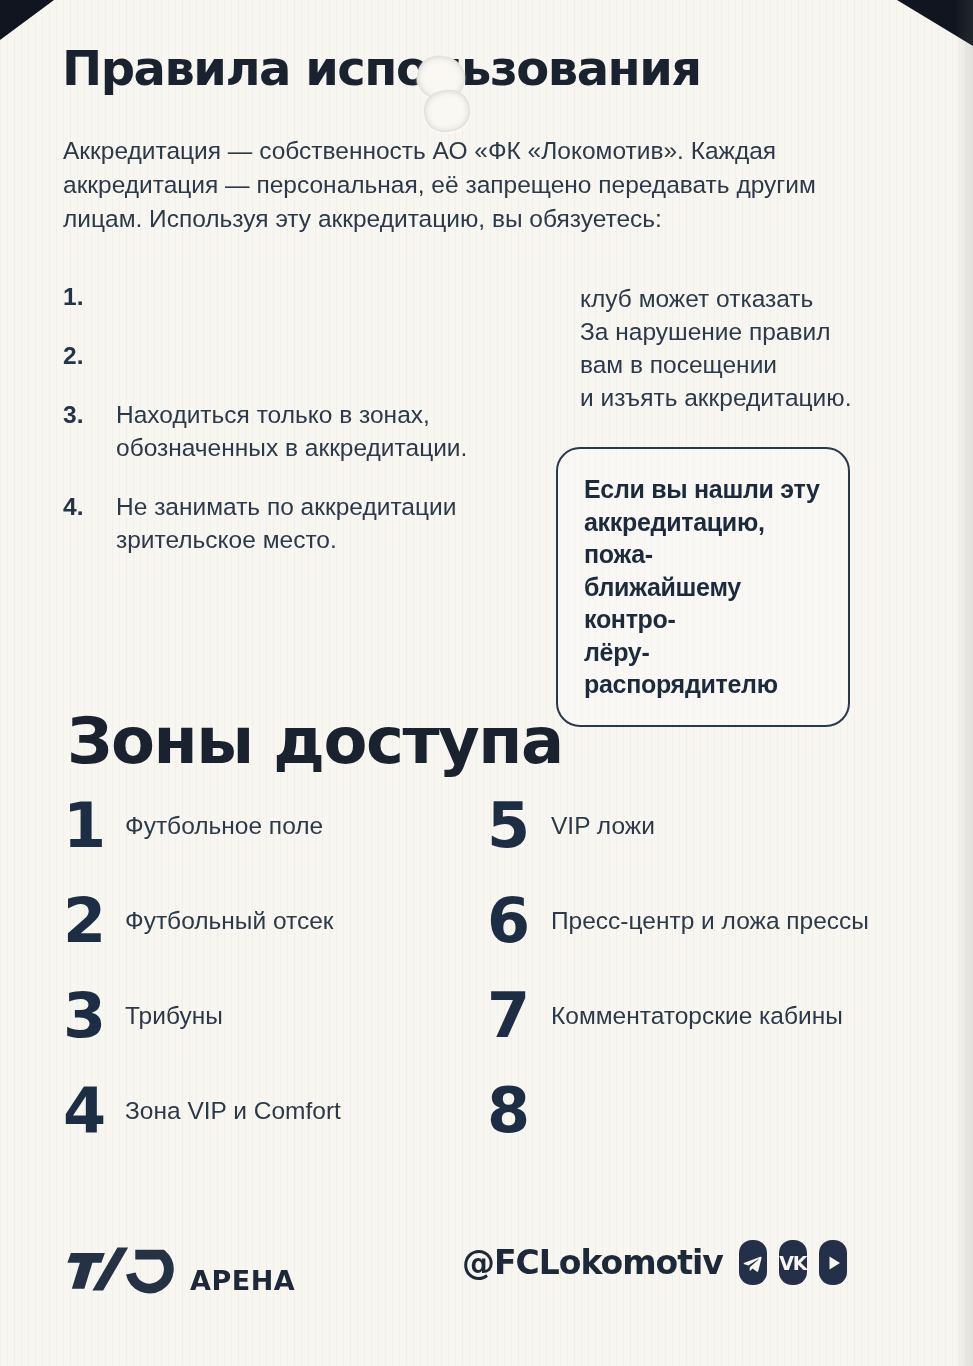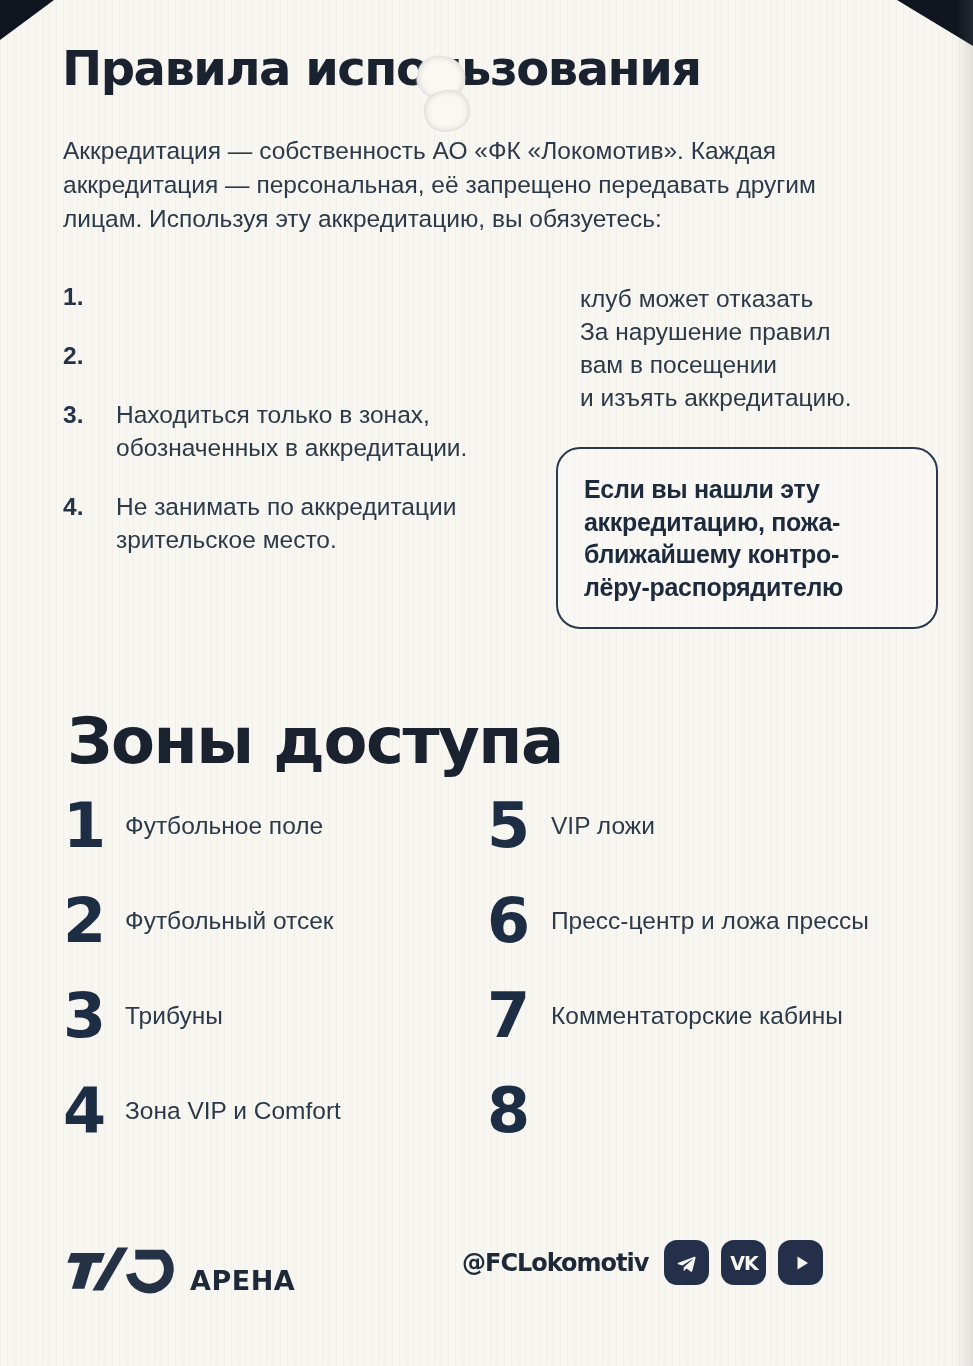--- a/index.html
+++ b/index.html
@@ -44,21 +44,21 @@
 
   .rules{position:absolute;left:63px;top:280px;width:480px;}
   .rule{display:flex;margin-bottom:26px;}
   .rule-num{width:53px;flex:0 0 53px;font-weight:bold;color:#25334a;
     font-size:24.5px;line-height:33px;}
   .rule-text{font-size:24.5px;line-height:33px;color:#2c3948;}
 
   .penalty{position:absolute;left:580px;top:282px;margin:0;
     font-size:24.5px;line-height:33px;color:#2c3948;}
 
-  .found-box{position:absolute;left:556px;top:447px;width:382px;
+  .found-box{position:absolute;left:556px;top:447px;width:294px;
     box-sizing:border-box;border:2px solid #2a384e;border-radius:24px;
     padding:24px 26px;background:rgba(255,255,255,0.25);}
   .found-box .ln{font-weight:bold;font-size:25px;line-height:32.5px;
     color:#1d2a3c;letter-spacing:-0.3px;}
 
   .zones-title{position:absolute;left:67px;top:704px;margin:0;
     font-family:"DejaVu Sans", sans-serif;
     font-weight:bold;font-size:64px;letter-spacing:-1.5px;color:#1a2230;}
 
   .zone-col{position:absolute;top:794px;}
@@ -71,22 +71,22 @@
   .zone-col.right .zone-num{width:44px;flex:0 0 44px;margin-right:14px;}
   .zone-label{font-size:24.5px;color:#2c3948;margin-left:6px;white-space:nowrap;}
 
   .footer{position:absolute;left:0;top:1236px;width:973px;height:80px;}
   .brand{position:absolute;left:62px;top:6px;display:flex;align-items:flex-end;}
   .rzd-svg{display:block;}
   .arena-label{font-family:"DejaVu Sans", sans-serif;font-weight:bold;
     font-size:27px;letter-spacing:0.5px;color:#1d2838;margin-left:10px;}
   .social{position:absolute;left:462px;top:4px;display:flex;align-items:center;}
   .handle{font-family:"DejaVu Sans", sans-serif;font-weight:bold;
-    font-size:24px;letter-spacing:-1px;color:#1d2838;margin-right:16px;white-space:nowrap;}
-  .icon-btn{width:45px;height:45px;border-radius:13px;background:#24304a;
+    font-size:33px;letter-spacing:-1px;color:#1d2838;margin-right:16px;white-space:nowrap;}
+  .icon-btn{width:28px;height:45px;border-radius:13px;background:#24304a;
     display:flex;align-items:center;justify-content:center;margin-right:12px;}
   .icon-btn:last-child{margin-right:0;}
   .vk-text{color:#f8f6f1;font-family:"DejaVu Sans", sans-serif;
     font-weight:bold;font-size:19px;letter-spacing:-1px;}
 </style>
 </head>
 <body>
 
 <div class="card">
 

